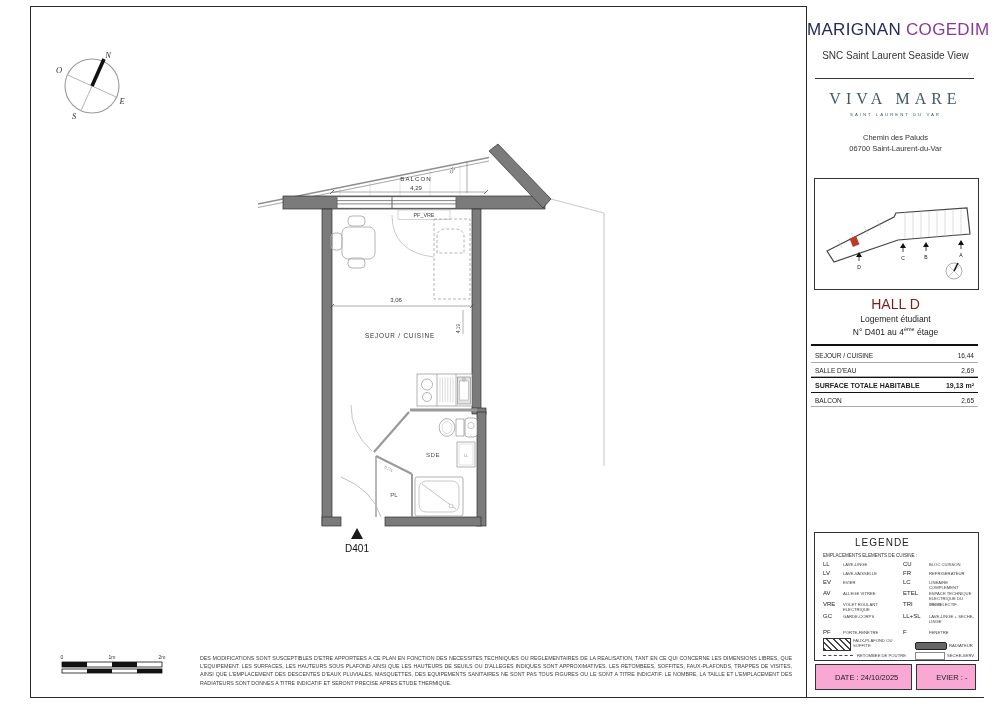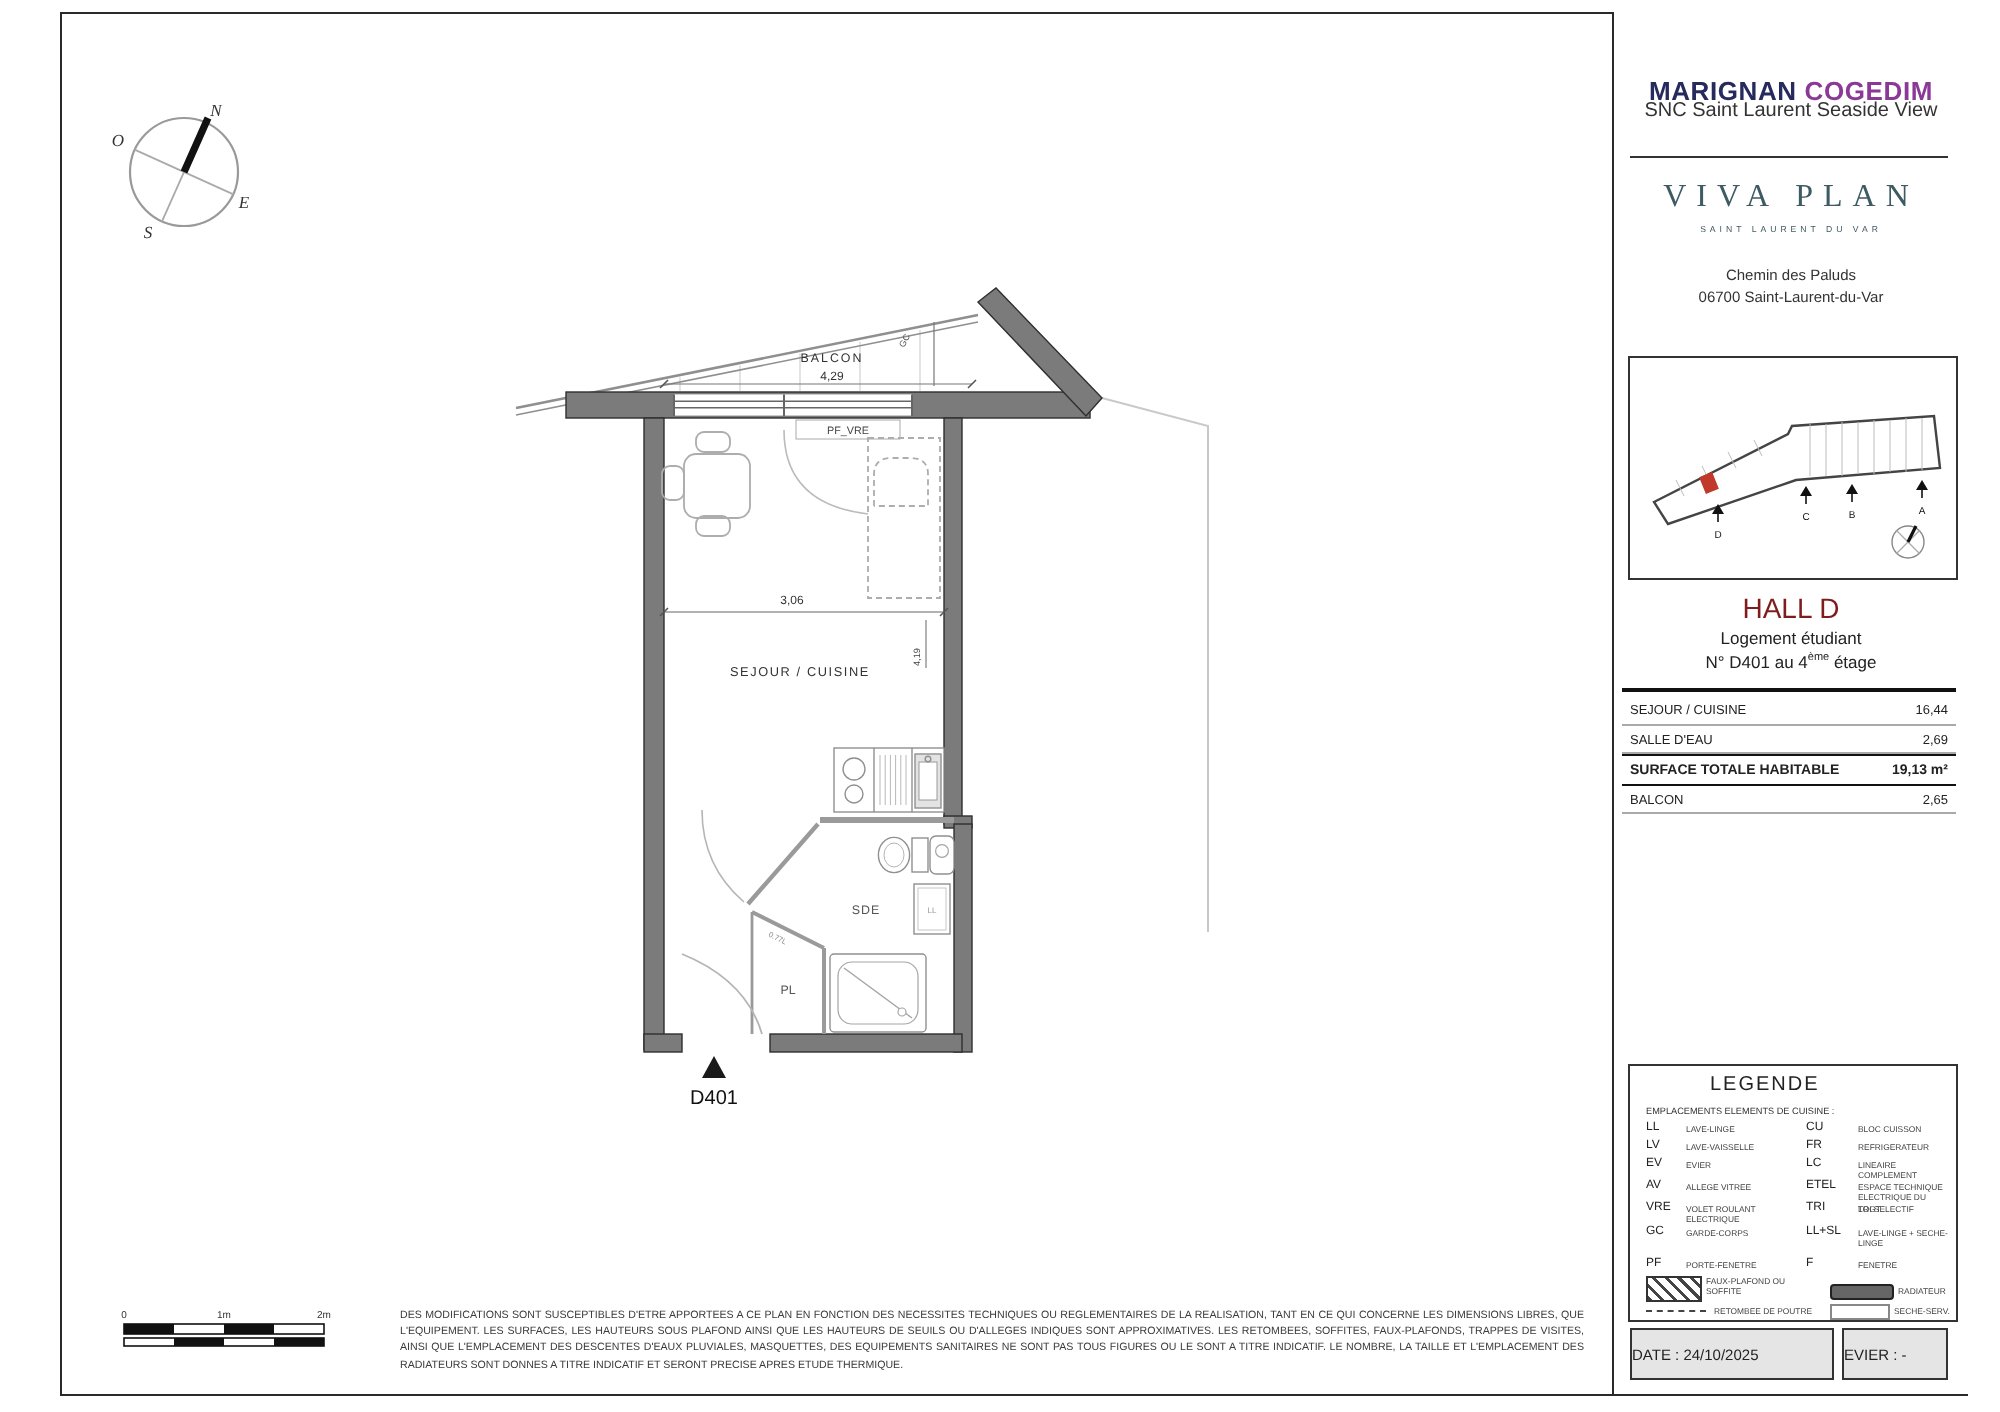--- a/index.html
+++ b/index.html
@@ -10,21 +10,21 @@
   .abs{position:absolute;}
   .provisoire{position:absolute;left:57px;top:600px;width:102px;height:27px;border:1.6px solid #2a2a2a;
       border-radius:3px;display:flex;align-items:center;justify-content:center;
       font-size:13px;letter-spacing:1.5px;font-weight:600;color:#2a2a2a;background:#fff;}
   .disclaimer{position:absolute;left:200px;top:654px;width:592px;font-size:5.3px;line-height:1.55;
       text-align:justify;color:#3a3a3a;}
   
   .rightcol{position:absolute;left:806px;top:6px;width:177px;height:691px;background:#fff;
       border-left:1px solid #2a2a2a;}
   .rightcol .ctr{left:0;width:177px;text-align:center;}
-  .brand{top:14px;font-size:13px;font-weight:bold;letter-spacing:.3px;white-space:nowrap;margin-top:18px;}
+  .brand{top:14px;font-size:17px;font-weight:normal;letter-spacing:.3px;white-space:nowrap;}
   .brand .m1{color:#262a5c;}
   .brand .m2{color:#8a3a96;}
   .snc{top:44px;font-size:10px;color:#333;}
   .rule1{top:72px;left:8px;width:159px;border-top:1px solid #333;}
   .viva{top:84px;font-family:"Liberation Serif","DejaVu Serif",serif;font-size:16px;
         letter-spacing:5px;color:#3e5a63;}
   .viva-sub{top:106px;font-size:4.3px;letter-spacing:2px;color:#3e5a63;}
   .addr{font-size:7.5px;color:#333;}
   .keyplanbox{top:172px;left:7px;width:163px;height:110px;border:1px solid #333;}
   .hall-title{top:290px;font-size:14px;color:#7f1d1d;}
@@ -42,22 +42,22 @@
   .leg-title{top:4px;left:8px;font-size:10px;letter-spacing:1px;padding-left:32px;}
   .leg-sub{top:20px;left:8px;font-size:4.6px;color:#333;}
   .labbr{position:absolute;font-size:6px;color:#222;}
   .ldesc{position:absolute;font-size:4.2px;color:#444;line-height:1.25;}
   .hatch{top:105px;left:8px;width:26px;height:11px;border:1px solid #333;
       background:repeating-linear-gradient(45deg,#444 0 1.5px,#fff 1.5px 4.5px);}
   .radiator{top:109px;left:100px;width:30px;height:6px;background:#666;border:1px solid #222;border-radius:2px;}
   .dashline{top:122px;left:8px;width:30px;border-top:1.5px dashed #444;}
   .towel{top:119px;left:100px;width:28px;height:6px;border:1px solid #888;}
   .datebar{top:658px;left:8px;width:161px;height:26px;display:flex;gap:4px;}
-  .datecell{border:1px solid #333;height:24px;display:flex;align-items:center;padding-left:0;
-      font-size:7.5px;background:#e5e5e5;}
+  .datecell{border:1px solid #333;height:24px;display:flex;align-items:center;padding-left:19px;
+      font-size:7.5px;background:#f9a8d4;}
 </style>
 </head>
 <body>
 
 <div class="page">
   <div class="frame"></div>
 
   <svg class="drawing" width="1000" height="706" viewBox="0 0 1000 706">
 
     <g font-family="Liberation Serif, DejaVu Serif, serif" font-style="italic" font-size="8.5" fill="#333">
@@ -204,21 +204,21 @@
 
   <div class="disclaimer">DES MODIFICATIONS SONT SUSCEPTIBLES D'ETRE APPORTEES A CE PLAN EN FONCTION DES NECESSITES TECHNIQUES OU REGLEMENTAIRES DE LA REALISATION, TANT EN CE QUI CONCERNE LES DIMENSIONS LIBRES, QUE L'EQUIPEMENT. LES SURFACES, LES HAUTEURS SOUS PLAFOND AINSI QUE LES HAUTEURS DE SEUILS OU D'ALLEGES INDIQUES SONT APPROXIMATIVES. LES RETOMBEES, SOFFITES, FAUX-PLAFONDS, TRAPPES DE VISITES, AINSI QUE L'EMPLACEMENT DES DESCENTES D'EAUX PLUVIALES, MASQUETTES, DES EQUIPEMENTS SANITAIRES NE SONT PAS TOUS FIGURES OU LE SONT A TITRE INDICATIF. LE NOMBRE, LA TAILLE ET L'EMPLACEMENT DES RADIATEURS SONT DONNES A TITRE INDICATIF ET SERONT PRECISE APRES ETUDE THERMIQUE.</div>
 
   <div class="rightcol">
     <div class="abs ctr brand">
       <span class="m1">MARIGNAN</span>
       <span class="m2">COGEDIM</span>
     </div>
     <div class="abs ctr snc">SNC Saint Laurent Seaside View</div>
     <div class="abs rule1"></div>
-    <div class="abs ctr viva">VIVA PLAN</div>
+    <div class="abs ctr viva">VIVA MARE</div>
     <div class="abs ctr viva-sub">SAINT LAURENT DU VAR</div>
     <div class="abs ctr addr" style="top:127px">Chemin des Paluds</div>
     <div class="abs ctr addr" style="top:138px">06700 Saint-Laurent-du-Var</div>
 
     <div class="abs keyplanbox">
       <svg width="161" height="108" viewBox="0 0 161 108">
         <path d="M12,72 L79,38 L81,34 L152,29 L155,55 L83,61 L19,83 Z" fill="#fff" stroke="#444" stroke-width="1.2"></path>
         <g stroke="#bbb" stroke-width="0.5">
           <line x1="90" y1="33" x2="90" y2="59"></line>
             <line x1="98" y1="33" x2="98" y2="59"></line>

